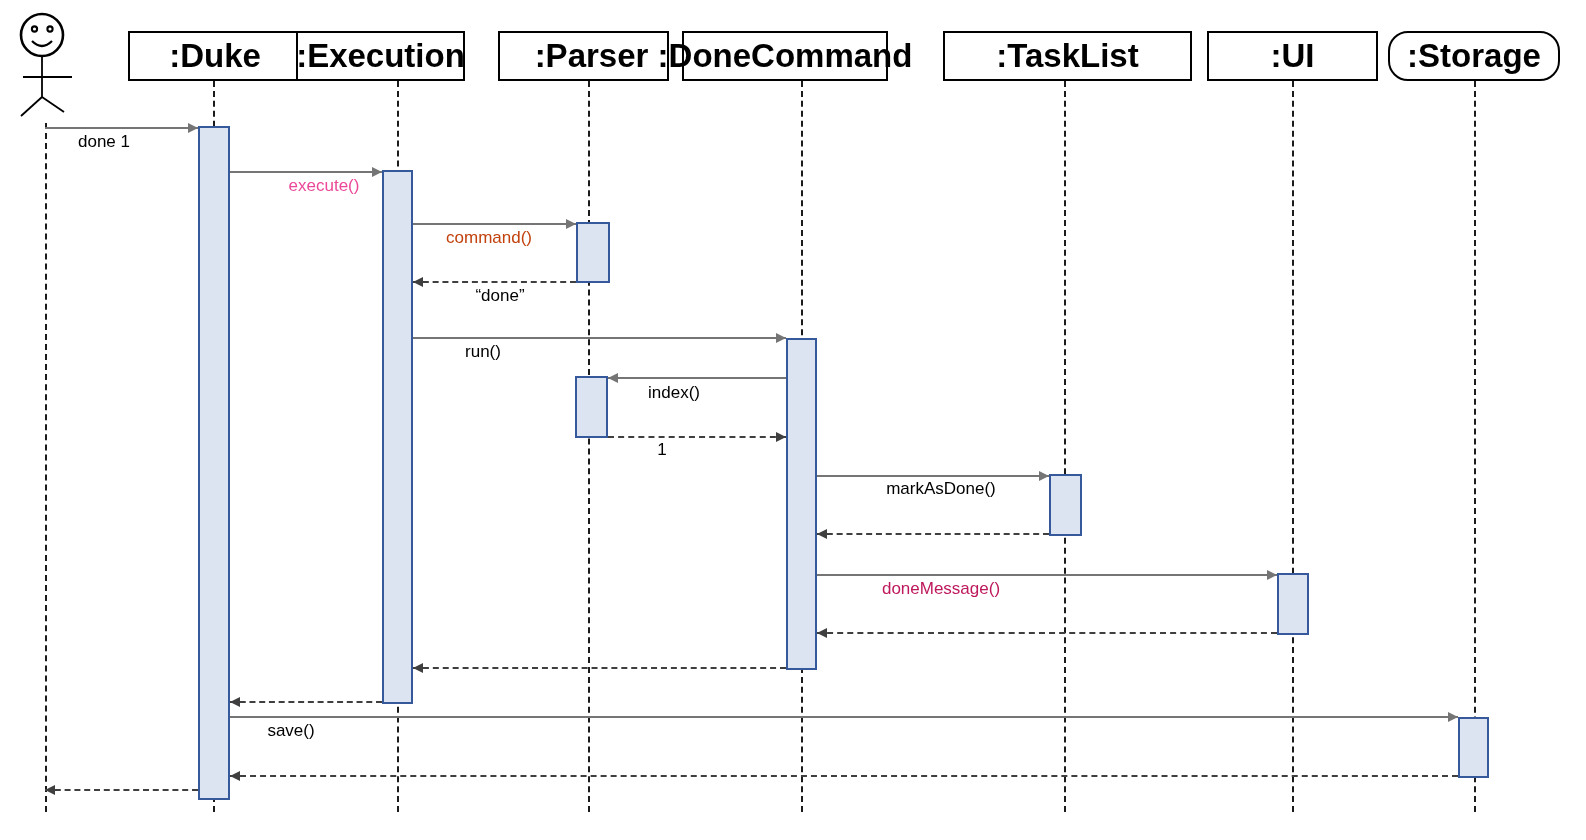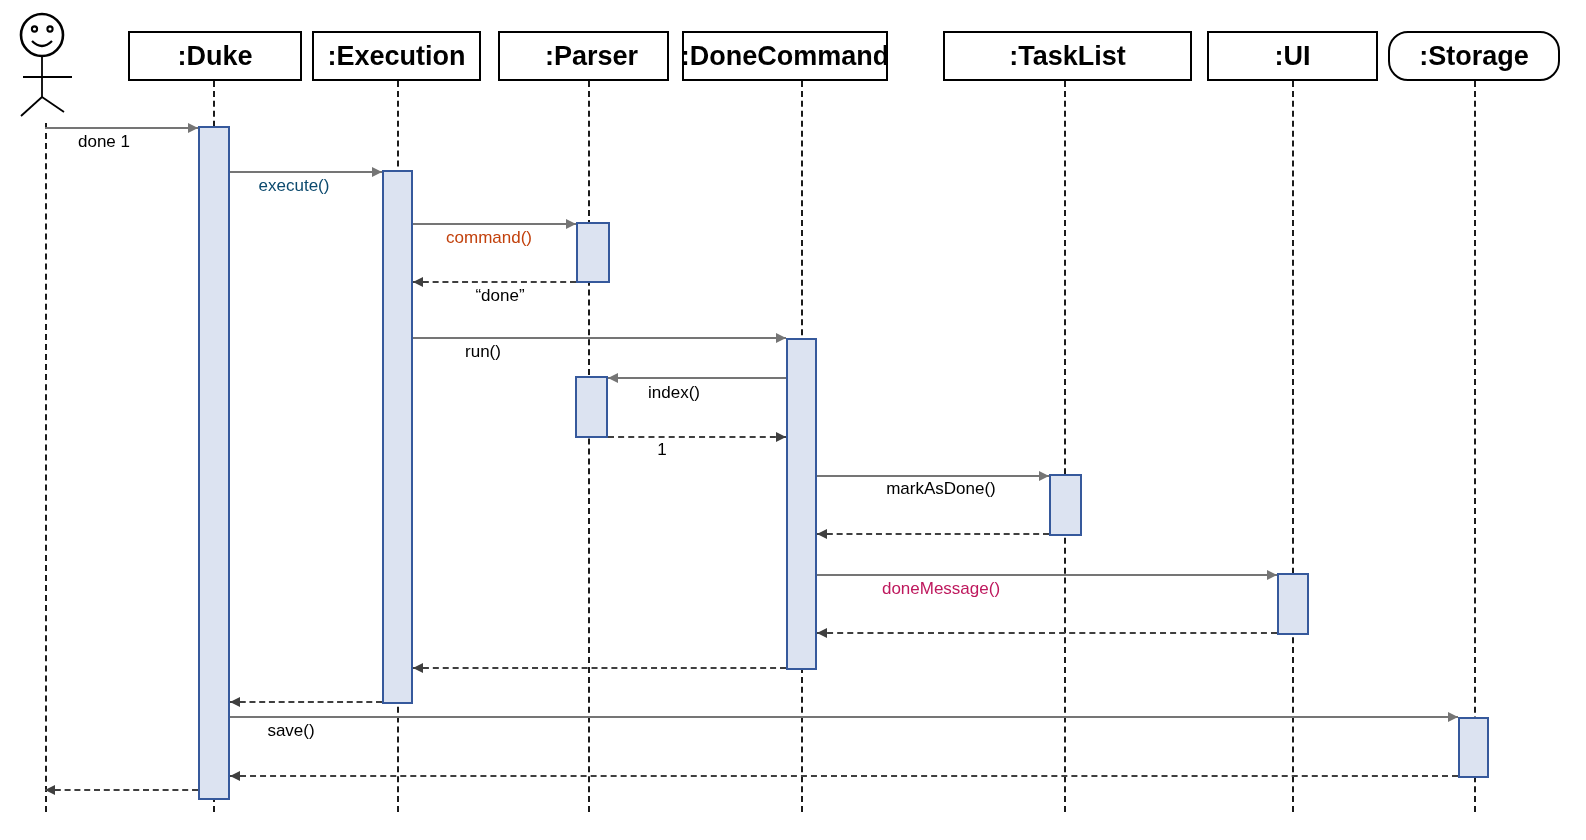--- a/index.html
+++ b/index.html
@@ -21,21 +21,21 @@
     position: absolute;
     top: 31px;
     height: 50px;
     background: #ffffff;
     border: 2px solid #000000;
     display: flex;
     align-items: center;
     justify-content: center;
   }
   .pbox span {
-    font-size: 27px;
+    font-size: 33px;
     font-weight: 600;
     color: #000000;
     white-space: nowrap;
   }
   .act {
     position: absolute;
     background: #dce3f1;
     border: 2px solid #36599c;
   }
   .msg-line {
@@ -86,21 +86,21 @@
       <div class="lifeline" style="left: 588px; top: 81px; height: 731px; border-left-color: rgb(27, 27, 27);"></div>
       <div class="lifeline" style="left: 801px; top: 81px; height: 731px; border-left-color: rgb(27, 27, 27);"></div>
       <div class="lifeline" style="left: 1064px; top: 81px; height: 731px; border-left-color: rgb(27, 27, 27);"></div>
       <div class="lifeline" style="left: 1292px; top: 81px; height: 731px; border-left-color: rgb(27, 27, 27);"></div>
       <div class="lifeline" style="left: 1474px; top: 81px; height: 731px; border-left-color: rgb(27, 27, 27);"></div>
     </div>
   <div id="layer-boxes">
       <div class="pbox" style="left: 128px; width: 174px; border-color: rgb(0, 0, 0);">
         <span style="color: rgb(0, 0, 0);">:Duke</span>
       </div>
-      <div class="pbox" style="left: 312px; width: 169px; border-color: rgb(0, 0, 0);">
+      <div class="pbox" style="left: 296px; width: 169px; border-color: rgb(0, 0, 0);">
         <span style="color: rgb(0, 0, 0);">:Execution</span>
       </div>
       <div class="pbox" style="left: 498px; width: 171px; border-color: rgb(0, 0, 0); padding-left: 16px;">
         <span style="color: rgb(0, 0, 0);">:Parser</span>
       </div>
       <div class="pbox" style="left: 682px; width: 206px; border-color: rgb(0, 0, 0);">
         <span style="color: rgb(0, 0, 0);">:DoneCommand</span>
       </div>
       <div class="pbox" style="left: 943px; width: 249px; border-color: rgb(0, 0, 0);">
         <span style="color: rgb(0, 0, 0);">:TaskList</span>
@@ -121,21 +121,21 @@
       <div class="act" style="left: 1049px; top: 474px; width: 33px; height: 62px; background: rgb(220, 227, 241); border-color: rgb(54, 89, 156);"></div>
       <div class="act" style="left: 1277px; top: 573px; width: 32px; height: 62px; background: rgb(220, 227, 241); border-color: rgb(54, 89, 156);"></div>
       <div class="act" style="left: 1458px; top: 717px; width: 31px; height: 61px; background: rgb(220, 227, 241); border-color: rgb(54, 89, 156);"></div>
     </div>
   <div id="layer-messages">
       <div class="msg-line" style="left: 45px; top: 127px; width: 153px; border-top-color: rgb(117, 117, 117);"></div>
       <div class="arr" style="top: 123px; left: 188px; border-left: 10px solid rgb(117, 117, 117);"></div>
       <div class="msg-label" style="left: 104px; top: 132px; color: rgb(0, 0, 0);">done 1</div>
       <div class="msg-line" style="left: 230px; top: 171px; width: 152px; border-top-color: rgb(117, 117, 117);"></div>
       <div class="arr" style="top: 167px; left: 372px; border-left: 10px solid rgb(117, 117, 117);"></div>
-      <div class="msg-label" style="left: 294px; top: 176px; color: #0c4a6e;">execute()</div>
+      <div class="msg-label" style="left: 324px; top: 176px; color: #ec4899;">execute()</div>
       <div class="msg-line" style="left: 413px; top: 223px; width: 163px; border-top-color: rgb(117, 117, 117);"></div>
       <div class="arr" style="top: 219px; left: 566px; border-left: 10px solid rgb(117, 117, 117);"></div>
       <div class="msg-label" style="left: 489px; top: 228px; color: #c2410c; text-align: right;">command()</div>
       <div class="msg-line dashed" style="left: 413px; top: 281px; width: 163px;"></div>
       <div class="arr" style="top: 277px; left: 413px; border-right: 10px solid rgb(63, 63, 63);"></div>
       <div class="msg-label" style="left: 500px; top: 286px; color: rgb(0, 0, 0);">“done”</div>
       <div class="msg-line" style="left: 413px; top: 337px; width: 373px; border-top-color: rgb(117, 117, 117);"></div>
       <div class="arr" style="top: 333px; left: 776px; border-left: 10px solid rgb(117, 117, 117);"></div>
       <div class="msg-label" style="left: 483px; top: 342px; color: rgb(0, 0, 0);">run()</div>
       <div class="msg-line" style="left: 608px; top: 377px; width: 178px; border-top-color: rgb(117, 117, 117);"></div>

